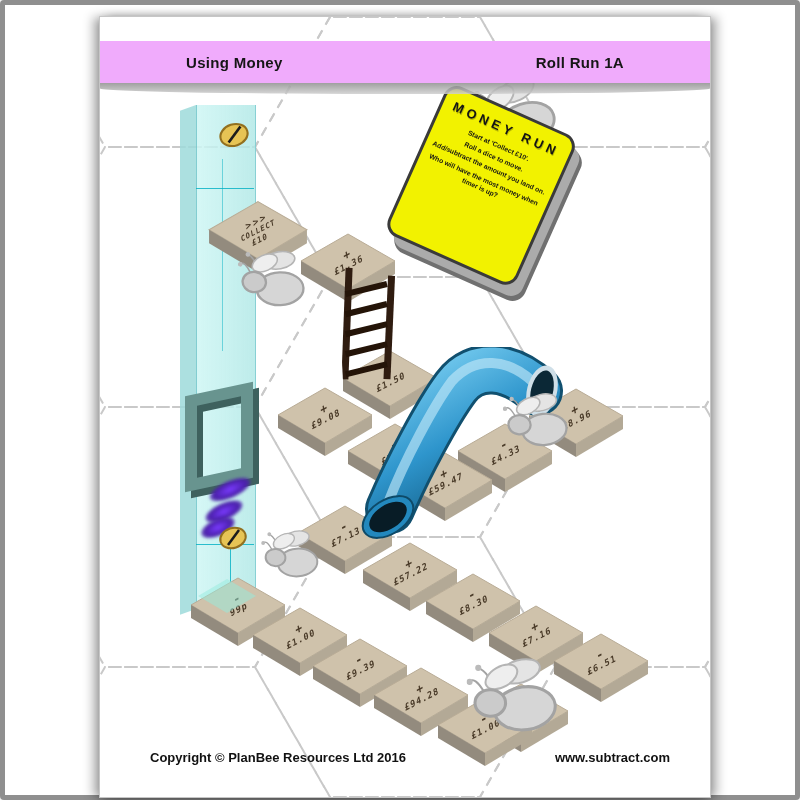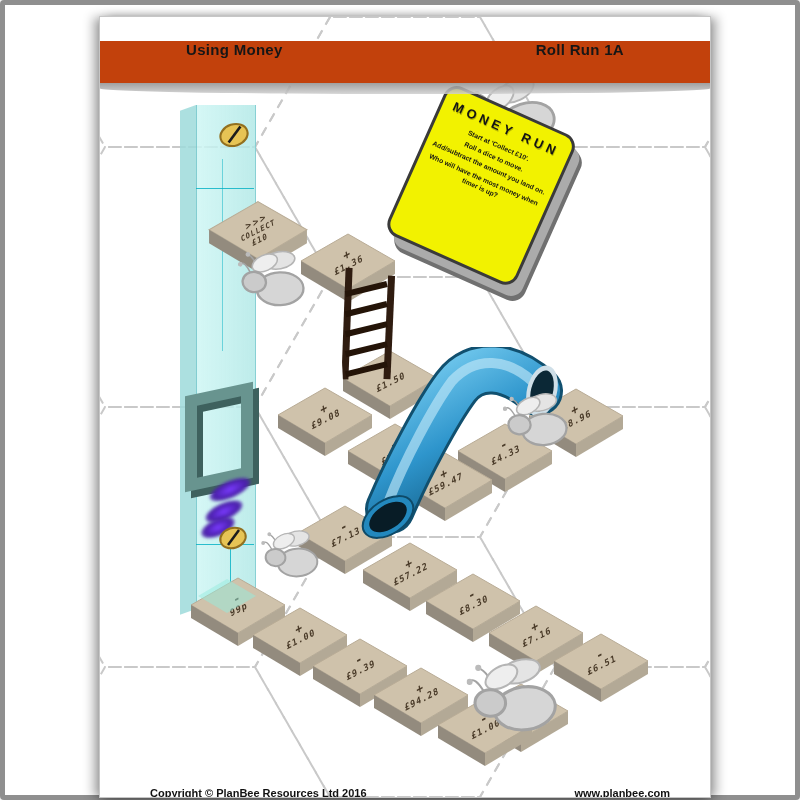--- a/index.html
+++ b/index.html
@@ -2,29 +2,29 @@
 <html><head>
 <meta charset="utf-8">
 <style>
   html,body{margin:0;padding:0;width:800px;height:800px;background:#f2f2f2;
     font-family:"Liberation Sans",sans-serif;}
   .outer{position:absolute;inset:0;border:5px solid #8f8f8f;border-radius:4px;background:#ffffff;}
   .page{position:absolute;left:95px;top:12px;width:610px;height:780px;background:#fff;overflow:hidden;
     box-shadow:0 0 0 1px #c6c6c6,-7px 0 10px rgba(0,0,0,.30),7px 0 10px rgba(0,0,0,.30),0 4px 8px rgba(0,0,0,.2);}
   #hexbg{position:absolute;left:0;top:0;z-index:0;}
   
-  .header{position:absolute;left:0;top:24px;width:100%;height:42px;background:#c2410c;z-index:9;
-    display:flex;align-items:flex-start;justify-content:space-between;padding:0 86px;box-sizing:border-box;}
+  .header{position:absolute;left:0;top:24px;width:100%;height:42px;background:#f0abfc;z-index:9;
+    display:flex;align-items:center;justify-content:space-between;padding:0 86px;box-sizing:border-box;}
   .header span{font-weight:bold;font-size:15px;color:#161616;letter-spacing:.3px;}
   .header-shadow{position:absolute;left:0;top:66px;width:100%;height:11px;z-index:8;opacity:.85;
     background:linear-gradient(to bottom,#8f8f8f,#cfcfcf);border-radius:0 0 100% 100%/0 0 100% 100%;}
   
   .footer{position:absolute;left:0;top:733px;width:100%;z-index:9;padding:0 40px 0 50px;box-sizing:border-box;
     display:flex;justify-content:space-between;}
-  .footer span{font-weight:bold;font-size:11px;color:#111;margin-top:37px;}
+  .footer span{font-weight:bold;font-size:13px;color:#111;}
   
   .tower-front{position:absolute;left:96px;top:88px;width:58px;height:504px;z-index:1;
     background:linear-gradient(to right,rgba(206,246,244,.85),rgba(173,231,229,.8));
     border-left:1px solid rgba(110,195,200,.75);border-right:1px solid rgba(110,195,200,.75);}
   .tower-side{position:absolute;left:80px;top:88px;width:16px;height:504px;z-index:1;
     background:rgba(158,219,218,.85);transform:skewY(-20deg);transform-origin:right top;}
   .tline{position:absolute;z-index:2;background:rgba(0,175,195,.8);}
   .win{position:absolute;width:68px;height:96px;box-sizing:border-box;z-index:2;transform:skewY(-12deg);background:transparent;}
   .winback{left:91px;top:378px;border:12px solid #3e615e;}
   .winfront{left:85px;top:372px;border:12px solid #68948f;}
@@ -401,17 +401,17 @@
   </div>
 
   <div class="header">
     <span>Using Money</span>
     <span>Roll Run 1A</span>
   </div>
   <div class="header-shadow"></div>
 
   <div class="footer">
     <span>Copyright © PlanBee Resources Ltd 2016</span>
-    <span>www.planbee.com</span>
+    <span>www.subtract.com</span>
   </div>
 
 </div>
 </div>
 
 </body></html>

